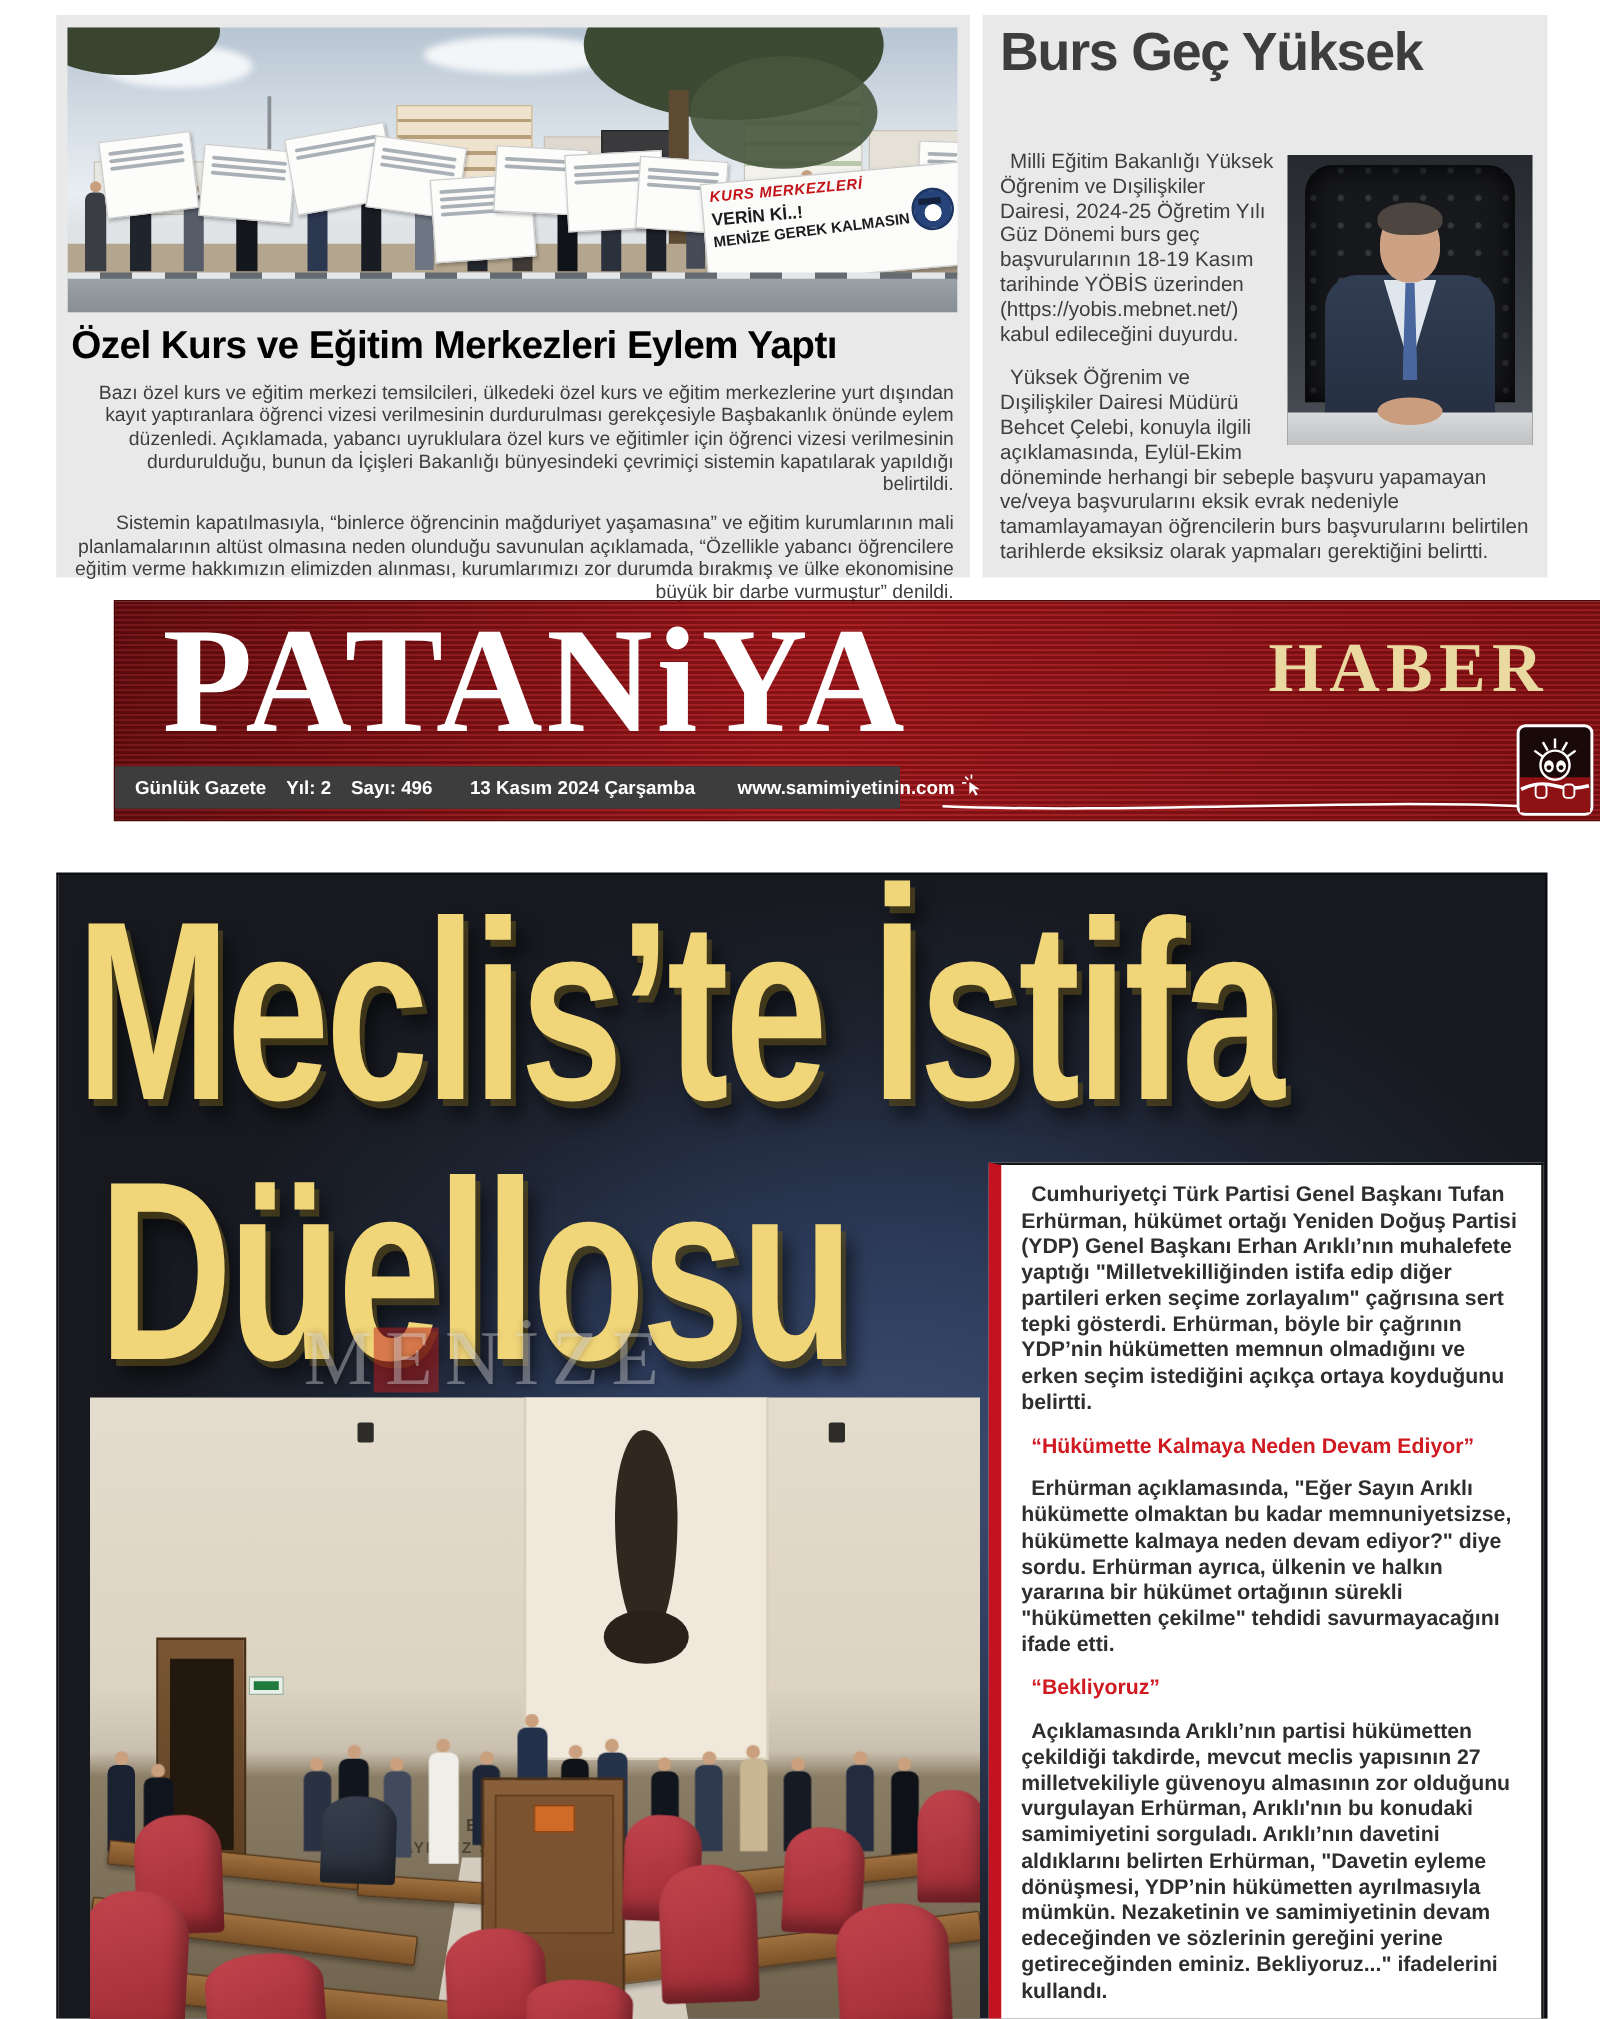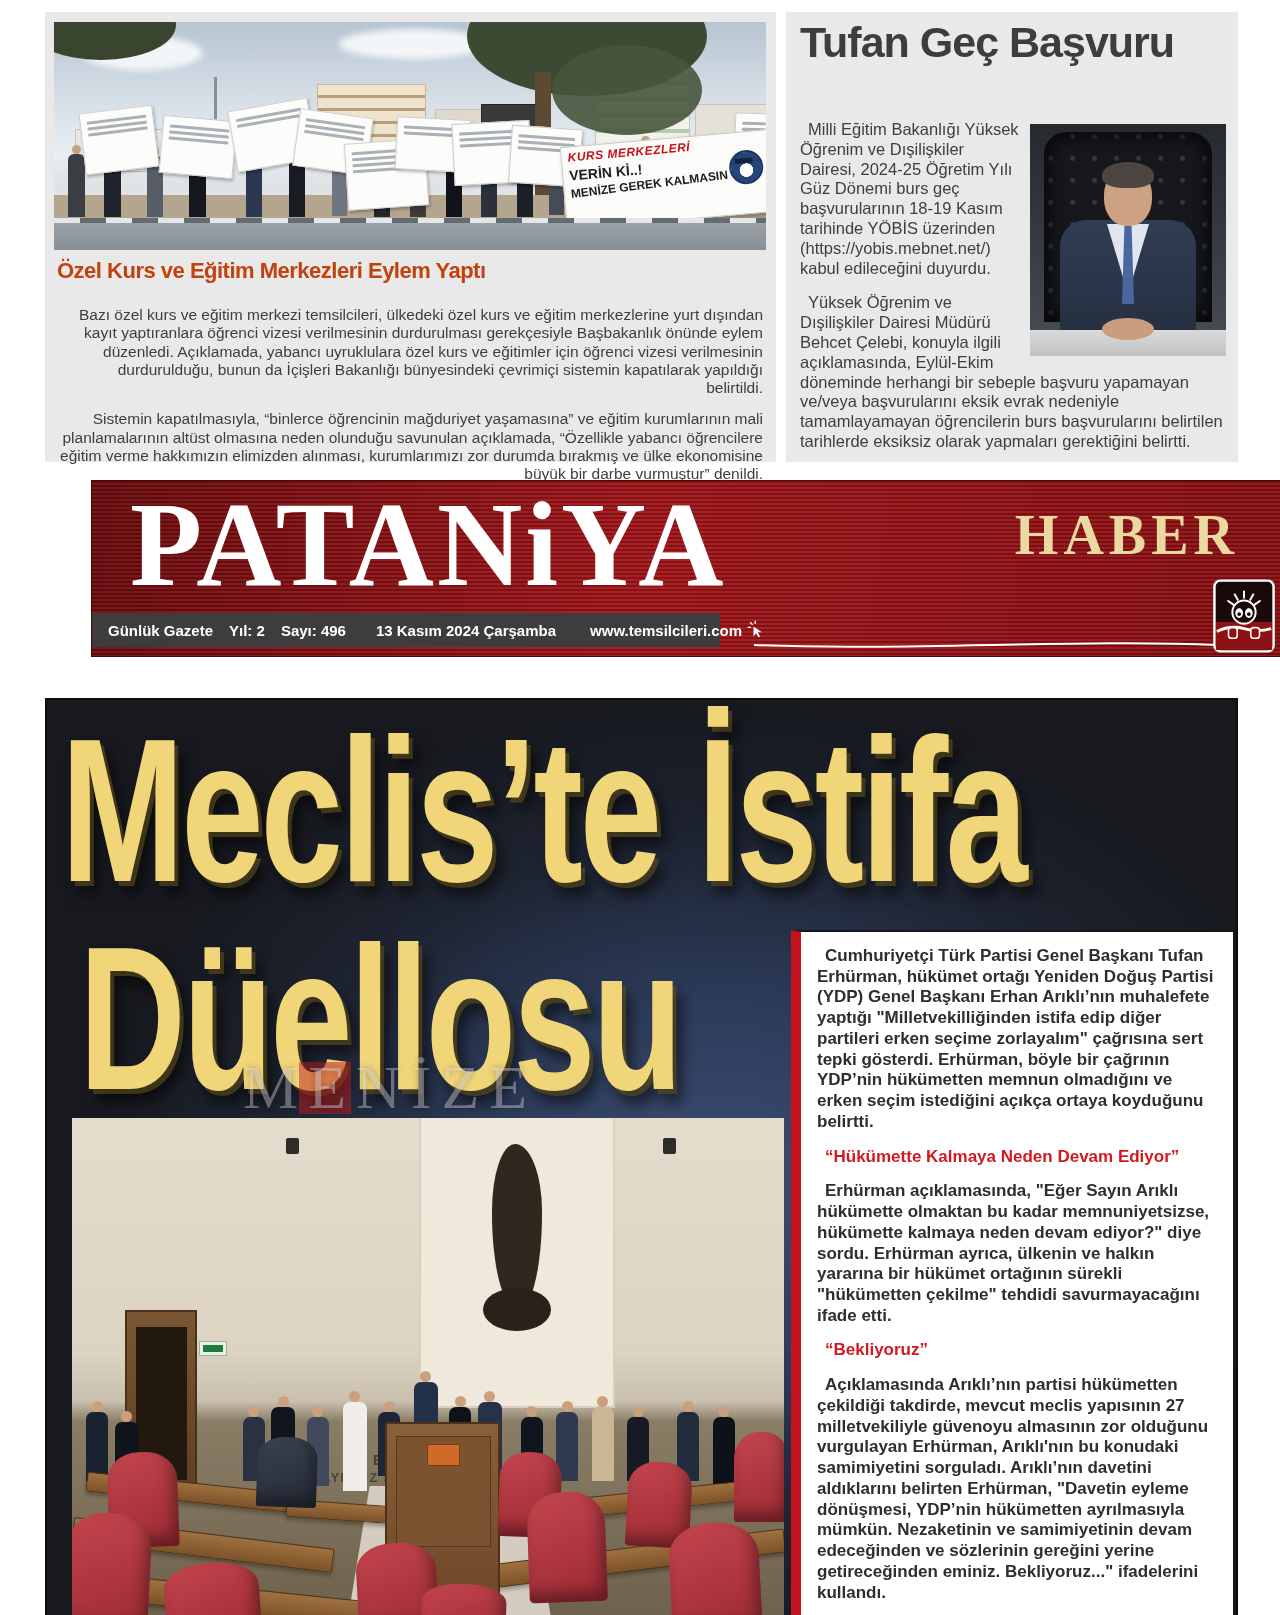--- a/index.html
+++ b/index.html
@@ -4,21 +4,21 @@
 <style>
   html,body{margin:0;padding:0;background:#ffffff;}
   .page{position:relative;width:1280px;height:1615px;background:#fff;overflow:hidden;
         font-family:"Liberation Sans",sans-serif;color:#3c3c3c;}
 
   
   .block{position:absolute;background:#e9e9e9;}
   .tl-block{left:45px;top:12px;width:731px;height:450px;}
   .tr-block{left:786px;top:12px;width:452px;height:450px;padding:0;}
 
-  .tl-headline{position:absolute;left:12px;top:246px;font-size:22px;font-weight:700;color:#c2410c;letter-spacing:-.5px;}
+  .tl-headline{position:absolute;left:12px;top:246px;font-size:31px;font-weight:700;color:#000000;letter-spacing:-.5px;}
   .tl-body{position:absolute;left:12px;top:294px;width:706px;font-size:15.5px;line-height:1.18;color:#3e3e3e;}
   .tl-body p{margin:0 0 13px 0;text-indent:10px;text-align:right;}
 
   .tr-headline{position:absolute;left:14px;top:8px;font-size:43px;font-weight:700;line-height:1.04;color:#3d3d3d;letter-spacing:-1px;}
   .tr-body{position:absolute;left:14px;top:108px;width:426px;font-size:16.5px;line-height:1.2;color:#3e3e3e;}
   .tr-body p{margin:0 0 15px 0;text-indent:8px;}
 
   
   .protest-photo{position:absolute;left:9px;top:10px;width:712px;height:228px;overflow:hidden;
      background:linear-gradient(#b7c4d2 0%,#d6dfe7 34%,#e9eef2 58%,#dfe3e6 70%);}
@@ -219,21 +219,21 @@
 
     <div class="tl-headline">Özel Kurs ve Eğitim Merkezleri Eylem Yaptı</div>
     <div class="tl-body">
       <p>Bazı özel kurs ve eğitim merkezi temsilcileri, ülkedeki özel kurs ve eğitim merkezlerine yurt dışından kayıt yaptıranlara öğrenci vizesi verilmesinin durdurulması gerekçesiyle Başbakanlık önünde eylem düzenledi. Açıklamada, yabancı uyruklulara özel kurs ve eğitimler için öğrenci vizesi verilmesinin durdurulduğu, bunun da İçişleri Bakanlığı bünyesindeki çevrimiçi sistemin kapatılarak yapıldığı belirtildi.</p>
       <p>Sistemin kapatılmasıyla, “binlerce öğrencinin mağduriyet yaşamasına” ve eğitim kurumlarının mali planlamalarının altüst olmasına neden olunduğu savunulan açıklamada, “Özellikle yabancı öğrencilere eğitim verme hakkımızın elimizden alınması, kurumlarımızı zor durumda bırakmış ve ülke ekonomisine büyük bir darbe vurmuştur” denildi.</p>
     </div>
   </div>
 
   <div class="block tr-block">
     <div class="tr-headline">
-      <div>Tufan Geç Başvuru</div>
+      <div>Burs Geç Yüksek</div>
     </div>
     <div class="tr-body">
       <div class="behcet-photo">
         <div class="bp-chair"></div>
         <div class="bp-suit"></div>
         <div class="bp-shirt"></div>
         <div class="bp-tie"></div>
         <div class="bp-head"></div>
         <div class="bp-hair"></div>
         <div class="bp-desk"></div>
@@ -245,21 +245,21 @@
   </div>
 
   <div class="masthead">
     <div class="mh-title">PATANiYA</div>
     <div class="mh-haber">HABER</div>
     <div class="mh-strip">
       <span>Günlük Gazete</span>
       <span>Yıl: 2</span>
       <span>Sayı: 496</span>
       <span style="margin-left:14px;">13 Kasım 2024 Çarşamba</span>
-      <span class="web" style="margin-left:18px;">www.temsilcileri.com</span>
+      <span class="web" style="margin-left:18px;">www.samimiyetinin.com</span>
       <span>
         <svg viewBox="0 0 24 24" width="20" height="20">
             <path d="M9 9 L9 21 L12 17 L15 22 L17 21 L14 16 L19 16 Z" fill="#fff"></path>
             <g stroke="#fff" stroke-width="1.6">
               <line x1="8" y1="7" x2="5" y2="4"></line>
               <line x1="11" y1="6" x2="11" y2="2"></line>
               <line x1="6" y1="10" x2="2" y2="10"></line>
             </g>
           </svg>
       </span>

